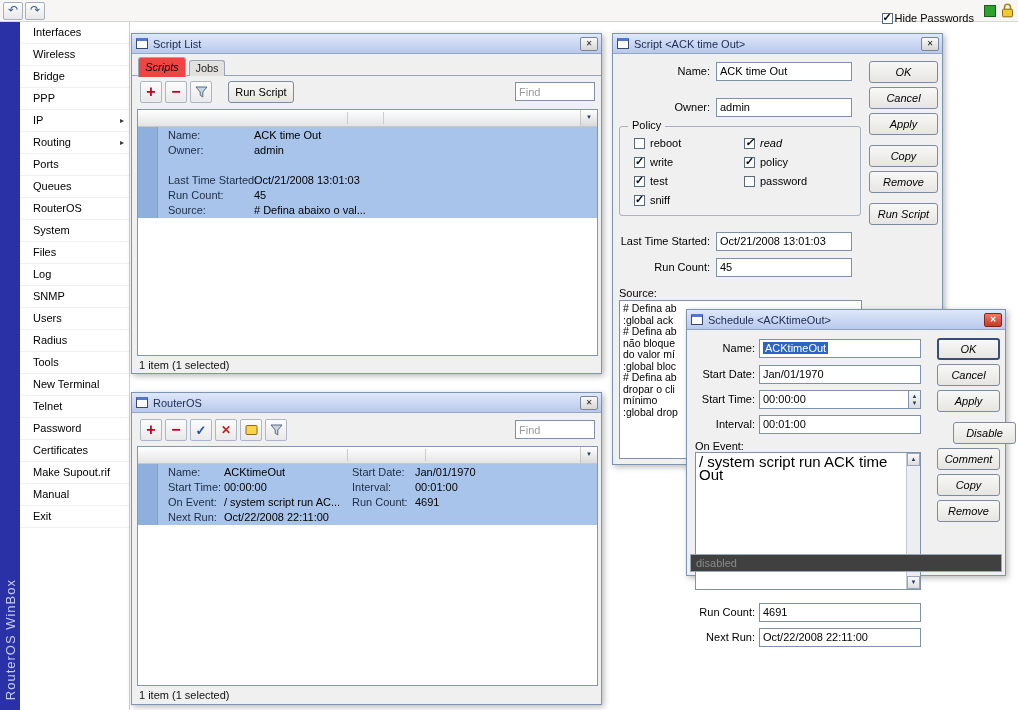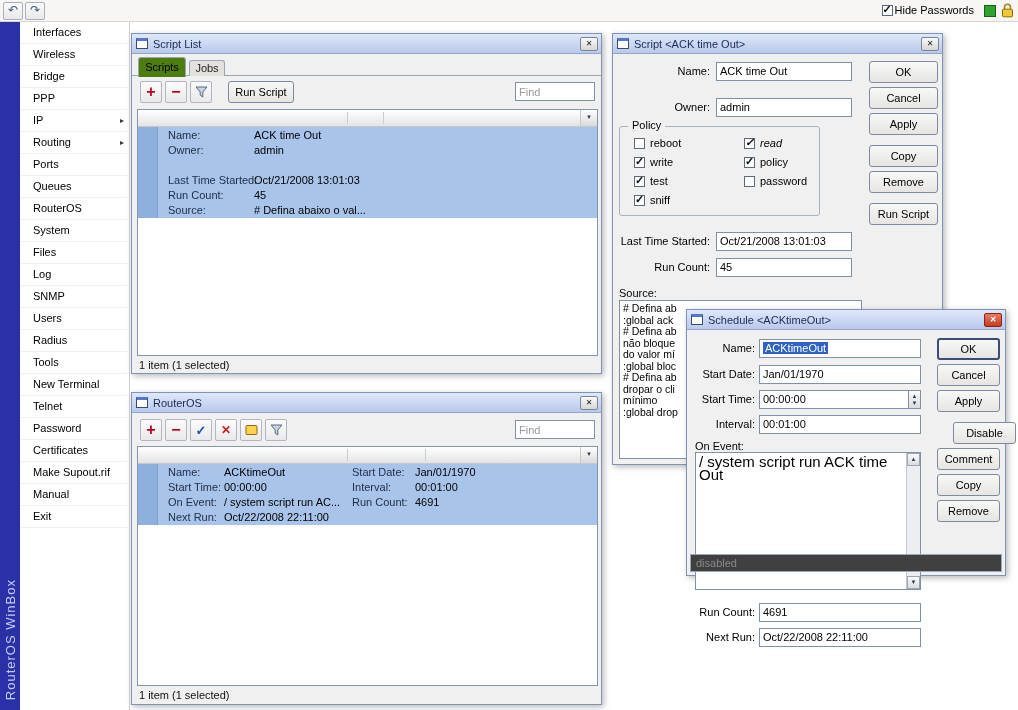--- a/index.html
+++ b/index.html
@@ -2,21 +2,21 @@
 <html><head>
 <meta charset="utf-8">
 <style>
   * { margin:0; padding:0; box-sizing:border-box; }
   html,body { width:1018px; height:710px; }
   body { position:relative; font-family:"Liberation Sans", sans-serif; font-size:11px; color:#000; background:#fff; overflow:hidden; }
 
   
   .topbar { position:absolute; left:0; top:0; width:1018px; height:22px; background:#f7f6f4; border-bottom:1px solid #d8d6d2; z-index:5; }
   .mini-btn { position:absolute; top:2px; width:20px; height:18px; border:1px solid #a8b0bc; background:linear-gradient(#fdfdfd,#e8e8ea); color:#3c5a86; font-size:12px; line-height:15px; text-align:center; border-radius:2px; }
-  .hp-group { position:absolute; top:4px; right:44px; display:flex; align-items:center; gap:2px; }
+  .hp-group { position:absolute; top:12px; right:44px; display:flex; align-items:center; gap:2px; }
   .greensq { position:absolute; top:5px; right:22px; width:12px; height:12px; background:#2da32d; border:1px solid #156015; }
   .lock { position:absolute; top:3px; right:4px; }
 
   .cb { width:11px; height:11px; background:#fff; border:1px solid #5a6a7a; display:inline-block; position:relative; flex:none; }
   .cb.checked::after { content:"✓"; position:absolute; left:0; top:-3px; font-size:11px; font-weight:bold; color:#101010; }
 
   
   .brandbar { position:absolute; left:0; top:22px; width:20px; height:688px; background:#2a30a6; z-index:4; }
   .brandtext { position:absolute; bottom:10px; left:3px; writing-mode:vertical-rl; transform:rotate(180deg); color:#c3cbf4; font-size:13px; letter-spacing:1px; white-space:nowrap; }
 
@@ -26,21 +26,21 @@
   .side-item .arrow { position:absolute; right:5px; top:0; font-size:8px; color:#333; }
 
   
   .win { position:absolute; background:#f0f0f0; border:1px solid #7d94b5; box-shadow:2px 2px 6px rgba(0,0,0,.28); }
   .tbar { position:absolute; left:0; top:0; right:0; height:20px; background:linear-gradient(180deg,#dfe8fa 0%,#b9c9ec 100%); border-bottom:1px solid #94a6c6; display:flex; align-items:center; }
   .ticon { width:12px; height:11px; background:#fff; border:1px solid #3a4a6a; border-top:3px solid #5277cc; margin:0 5px 0 4px; flex:none; }
   .ttext { font-size:11px; color:#1c2a52; }
   .closebtn { position:absolute; right:3px; top:3px; width:18px; height:14px; background:linear-gradient(#fafafa,#d6d6d6); border:1px solid #7a8698; font-size:8px; line-height:12px; text-align:center; color:#222; border-radius:2px; }
   .closebtn.red { background:linear-gradient(#ea7b66,#c23c24); border-color:#8a2410; color:#fff; font-weight:bold; }
 
-  .btn { position:absolute; width:69px; height:22px; background:linear-gradient(#f8f8f6,#e6e5e2); border:1px solid #7e8aa0; border-radius:3px; font-size:11px; line-height:20px; text-align:center; cursor:default; }
+  .btn { position:absolute; width:69px; height:22px; background:linear-gradient(#f8f8f6,#e6e5e2); border:1px solid #7e8aa0; border-radius:3px; font-size:11px; line-height:20px; text-align:center; cursor:default;font-style:italic; }
   .btn.default { border:2px solid #3c4c74; line-height:18px; }
 
   .tool { position:absolute; width:22px; height:22px; border:1px solid #aeb6c2; background:linear-gradient(#fcfcfc,#e9e9eb); border-radius:2px; display:flex; align-items:center; justify-content:center; }
   .g-add, .g-sub { color:#c00020; font-size:16px; font-weight:bold; line-height:1; }
   .g-chk { color:#2050c0; font-size:13px; font-weight:bold; line-height:1; }
   .g-x  { color:#c82020; font-size:12px; font-weight:bold; line-height:1; }
 
   .pushbtn { position:absolute; height:22px; background:linear-gradient(#f8f8f6,#e6e5e2); border:1px solid #7e8aa0; border-radius:3px; font-size:11px; line-height:20px; text-align:center; }
 
   .find { position:absolute; width:80px; height:19px; border:1px solid #7f91a8; background:#fff; font-family:"Liberation Sans",sans-serif; font-size:11px; padding:0 3px; }
@@ -57,21 +57,21 @@
   .dl, .dv, .dl2, .dv2 { position:absolute; top:1px; white-space:nowrap; }
   .dl, .dl2 { color:#20304a; }
   .sl .dl { left:30px; } .sl .dv { left:116px; }
   .sc .dl { left:30px; } .sc .dv { left:86px; } .sc .dl2 { left:214px; } .sc .dv2 { left:277px; }
 
   .status { position:absolute; left:7px; font-size:11px; color:#111; }
 
   
   .tabstrip { position:absolute; left:0; right:0; top:20px; height:22px; border-bottom:1px solid #9aa6b8; }
   .tab { position:absolute; border:1px solid #9aa6b8; border-bottom:none; border-radius:3px 3px 0 0; text-align:center; font-size:11px; }
-  .tab.active { top:3px; height:20px; line-height:19px; background:#4d7c0f; z-index:2; }
+  .tab.active { top:3px; height:20px; line-height:19px; background:#ef4444; z-index:2;font-style:italic; }
   .tab.inactive { top:6px; height:16px; line-height:15px; background:#e2e1de; color:#222; }
 
   
   .flabel { position:absolute; text-align:right; line-height:19px; white-space:nowrap; }
   .llabel { position:absolute; line-height:14px; white-space:nowrap; }
   .field { position:absolute; height:19px; background:#fff; border:1px solid #7f91a8; font-size:11px; line-height:17px; padding:0 3px; white-space:nowrap; overflow:hidden; }
   .group { position:absolute; border:1px solid #a8b2c0; border-radius:3px; }
   .glabel { position:absolute; left:8px; top:-8px; background:#f0f0f0; padding:0 4px; }
   .cbrow { position:absolute; display:flex; align-items:center; gap:5px; }
 
@@ -261,21 +261,21 @@
   <div class="tbar">
     <span class="ticon"></span>
     <span class="ttext">Script &lt;ACK time Out&gt;</span>
     <span class="closebtn">✕</span>
   </div>
   <span class="flabel" style="left:0;top:28px;width:97px;">Name:</span>
   <div class="field" style="left:103px;top:28px;width:136px;">ACK time Out</div>
   <span class="flabel" style="left:0;top:64px;width:97px;">Owner:</span>
   <div class="field" style="left:103px;top:64px;width:136px;">admin</div>
 
-  <div class="group" style="left:6px;top:92px;width:201px;height:90px;">
+  <div class="group" style="left:6px;top:92px;width:242px;height:90px;">
     <span class="glabel">Policy</span>
     <div class="cbrow" style="left:14px;top:10px;">
         <span class="cb"></span>
         <span>reboot</span>
       </div>
     <div class="cbrow" style="left:124px;top:10px;font-style:italic;">
         <span class="cb checked"></span>
         <span>read</span>
       </div>
     <div class="cbrow" style="left:14px;top:29px;">

